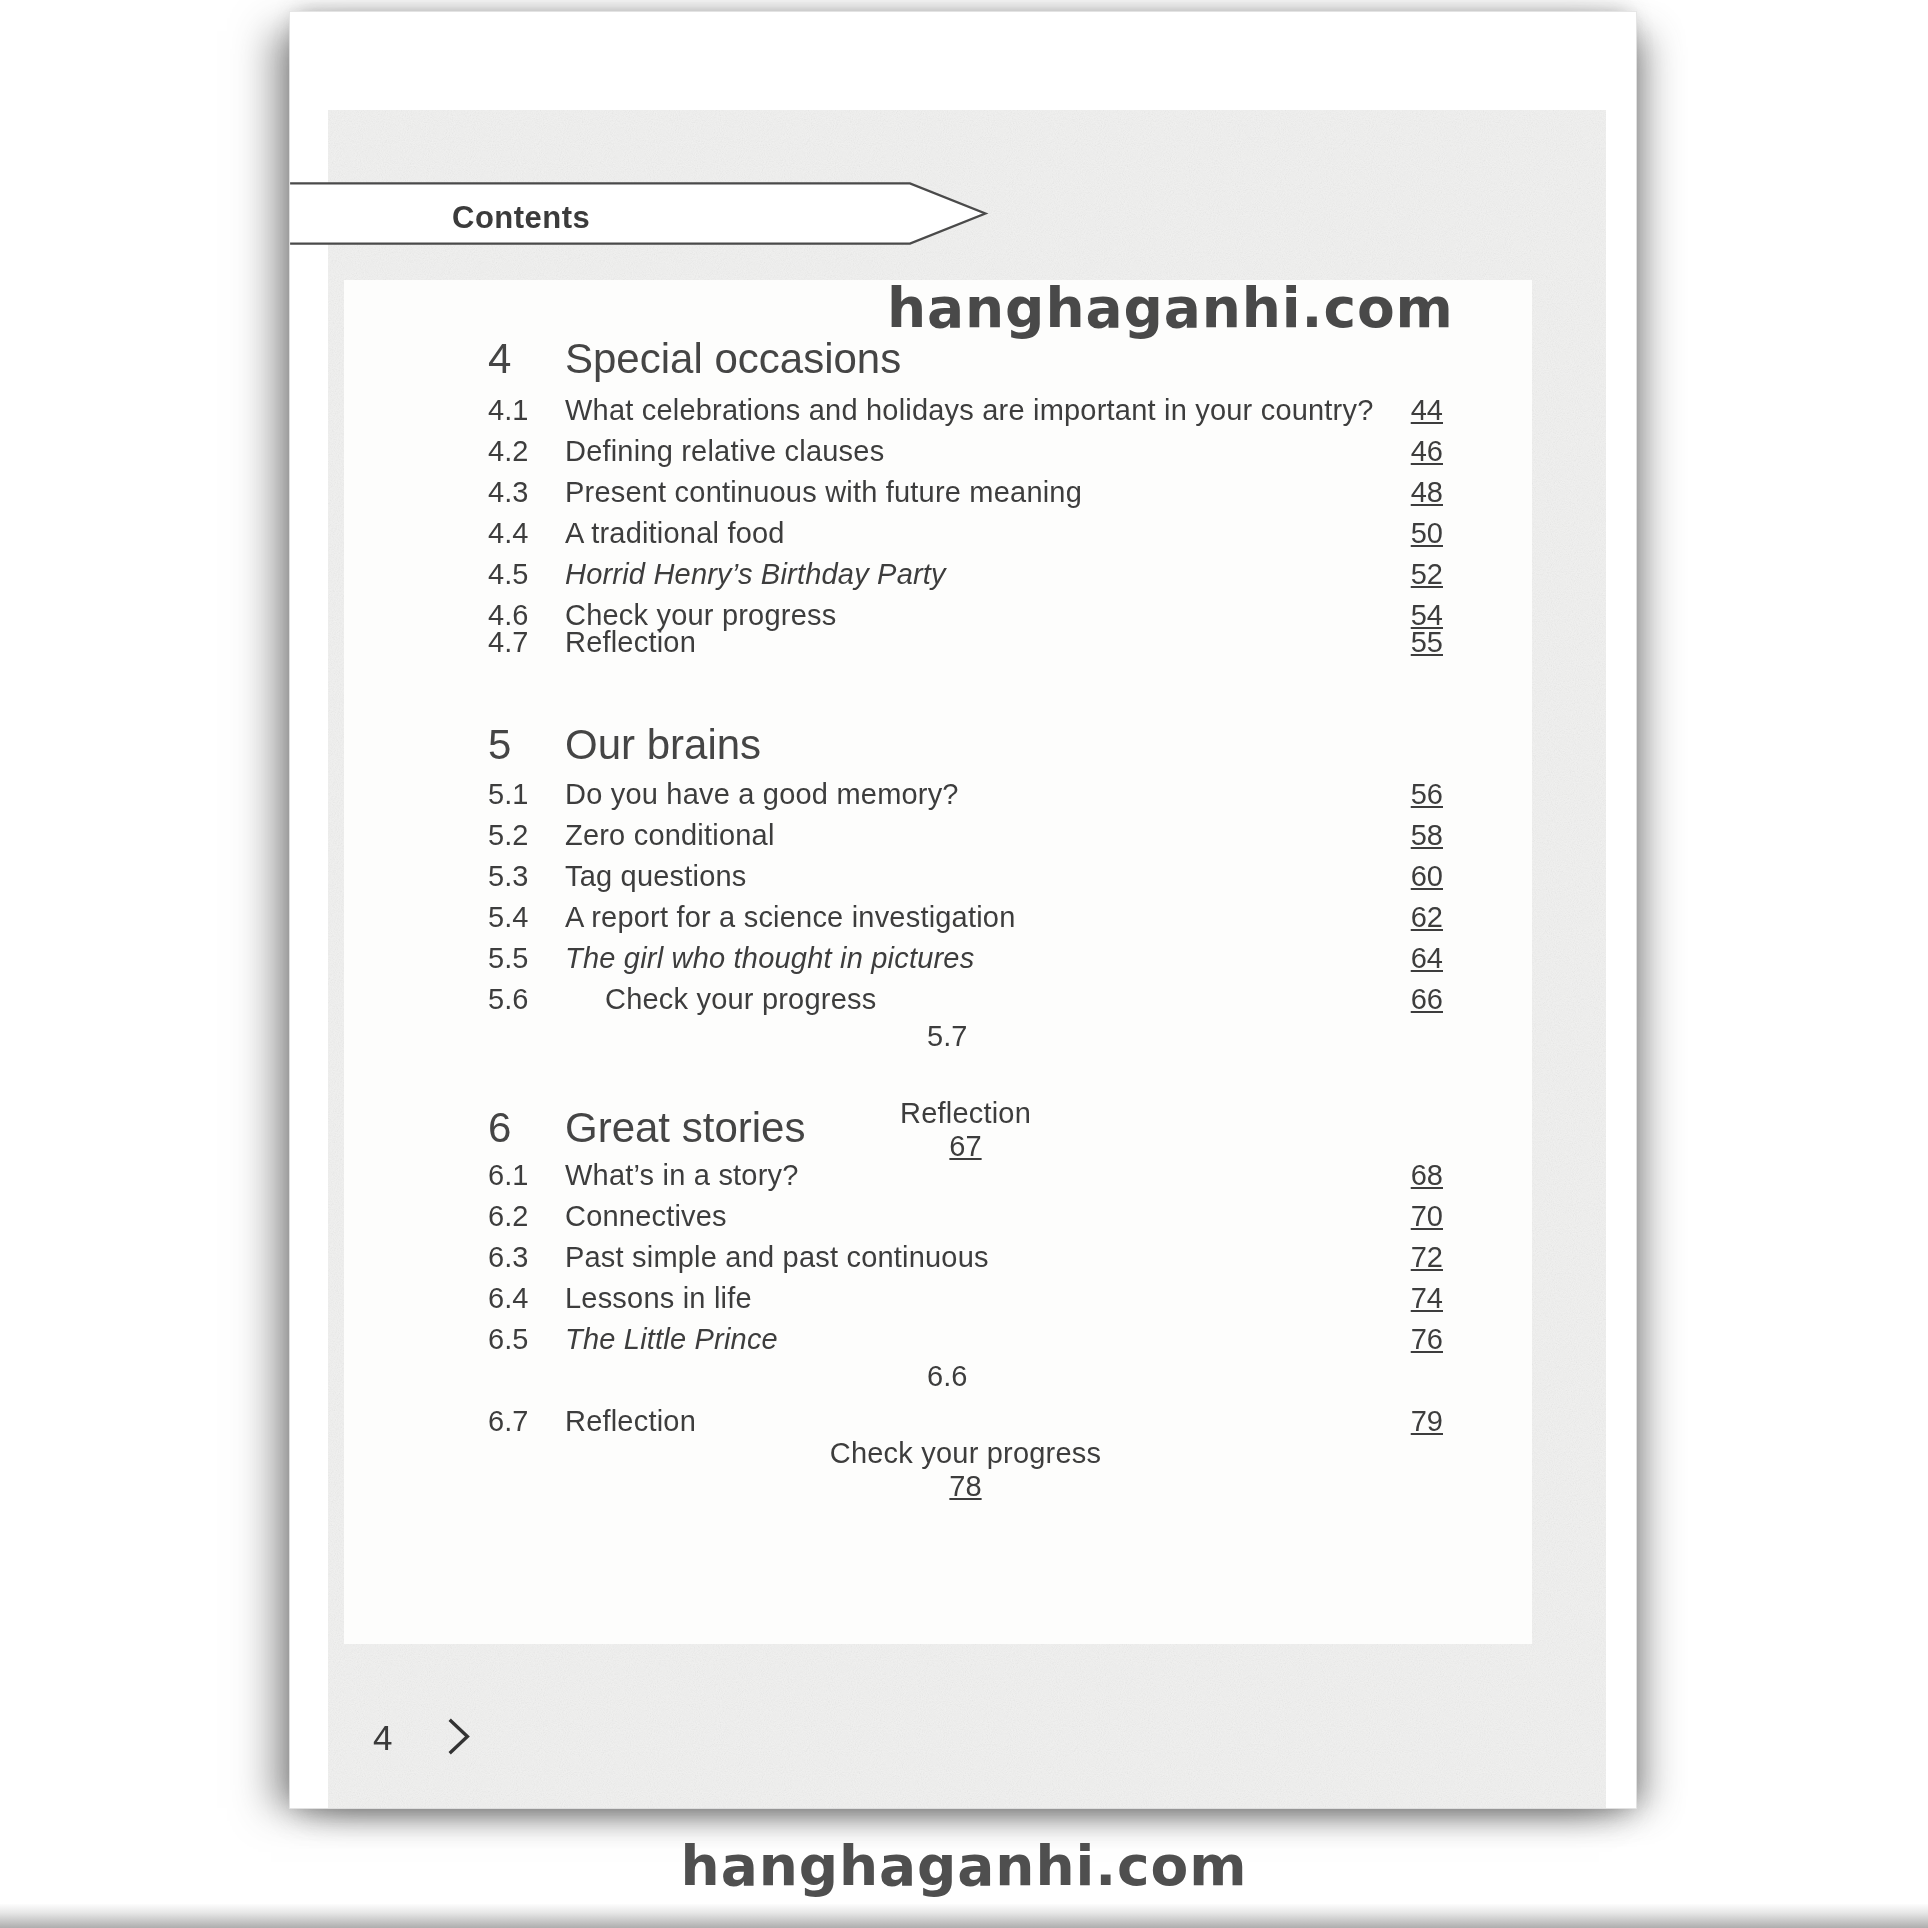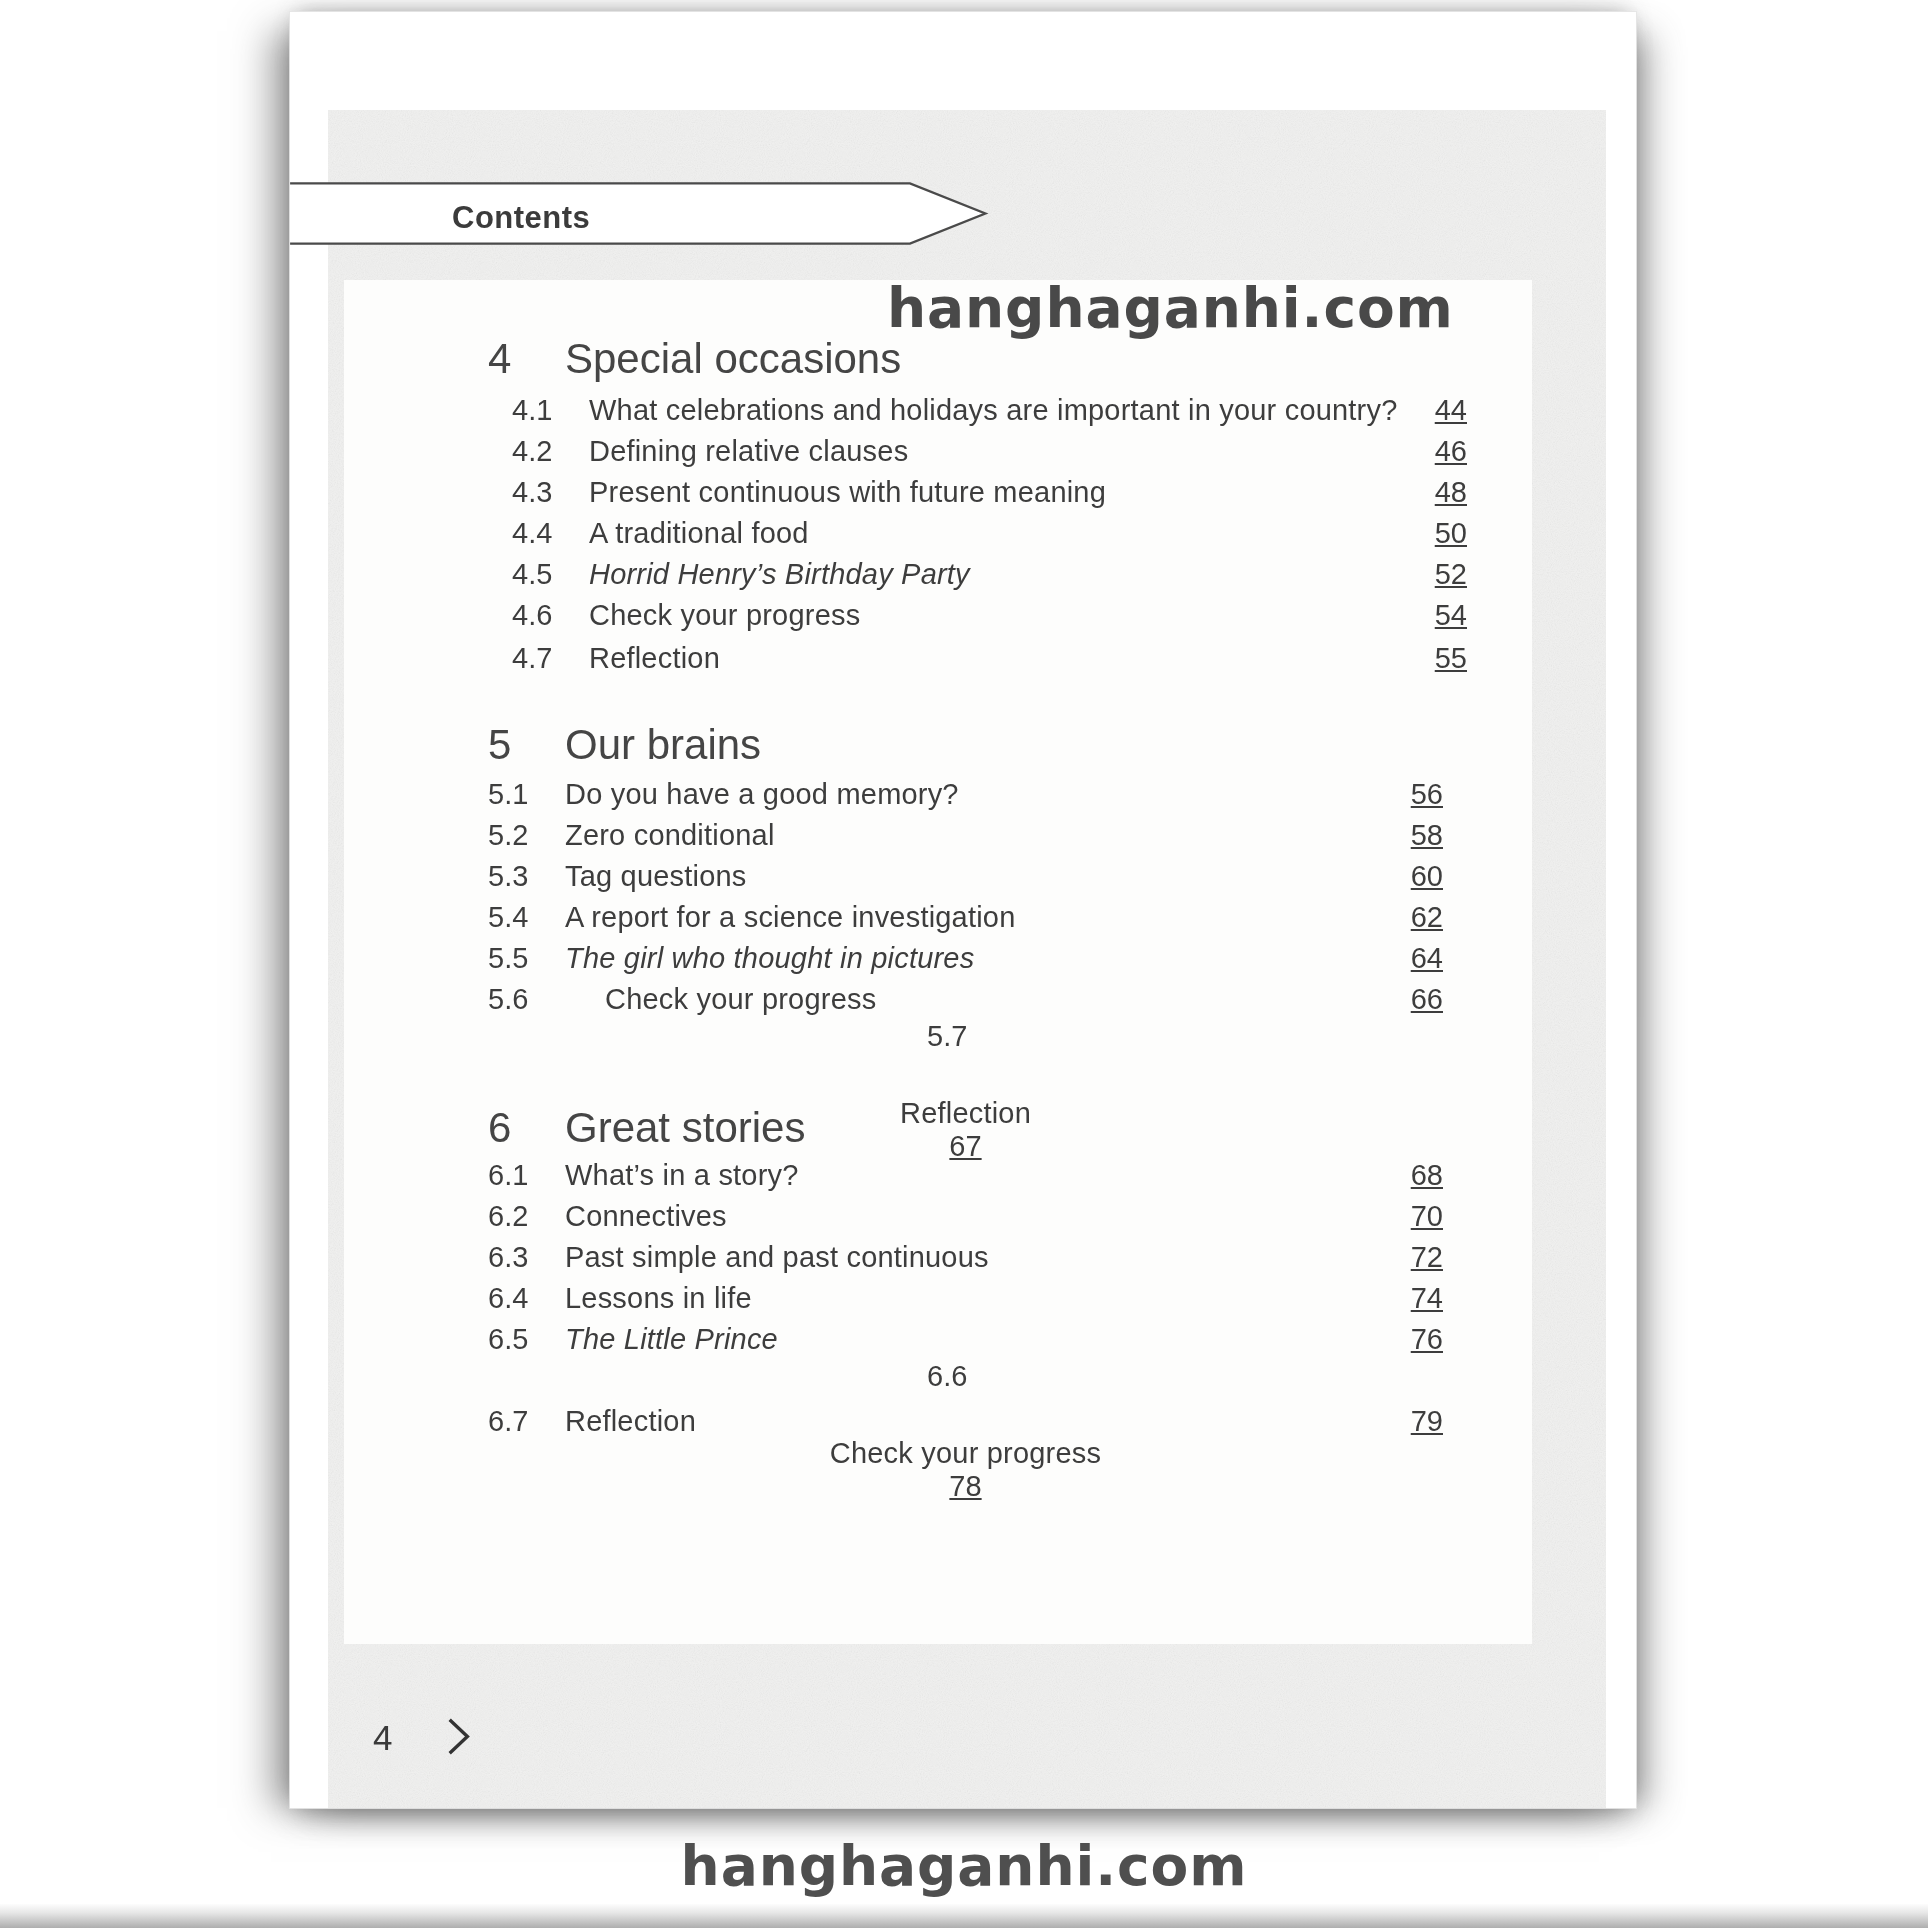--- a/index.html
+++ b/index.html
@@ -91,21 +91,21 @@
   <svg class="banner" width="702" height="65" viewBox="0 0 745 69" xmlns="http://www.w3.org/2000/svg">
     <path d="M0,2.5 H658 L738,34.5 L658,66.5 H0" fill="#ffffff" stroke="#4a4a4a" stroke-width="2.5"></path>
   </svg>
   <div class="banner-label">Contents</div>
 
   <div class="toc" id="toc">
       <div class="sec-heading" style="top: 323px;">
         <span class="num">4</span>
         <span>Special occasions</span>
       </div>
-      <div class="entries" style="top: 378px; height: 287px; margin-left: 24px;">
+      <div class="entries" style="top: 378px; height: 287px;">
         <div class="row" style="top: 0px;">
           <span class="num">4.1</span>
           <span class="title">What celebrations and holidays are important in your country?</span>
           <span class="pg">44</span>
         </div>
         <div class="row" style="top: 41px;">
           <span class="num">4.2</span>
           <span class="title">Defining relative clauses</span>
           <span class="pg">46</span>
         </div>
@@ -122,21 +122,21 @@
         <div class="row" style="top: 164px; justify-content: flex-end;">
           <span class="num">4.5</span>
           <span class="title italic">Horrid Henry’s Birthday Party</span>
           <span class="pg">52</span>
         </div>
         <div class="row" style="top: 205px;">
           <span class="num">4.6</span>
           <span class="title">Check your progress</span>
           <span class="pg">54</span>
         </div>
-        <div class="row" style="top: 248px; align-items: center;">
+        <div class="row" style="top: 232px; align-items: center;">
           <span class="num">4.7</span>
           <span class="title">Reflection</span>
           <span class="pg">55</span>
         </div>
       </div>
       <div class="sec-heading" style="top: 709px;">
         <span class="num">5</span>
         <span>Our brains</span>
       </div>
       <div class="entries" style="top: 762px; height: 287px;">

